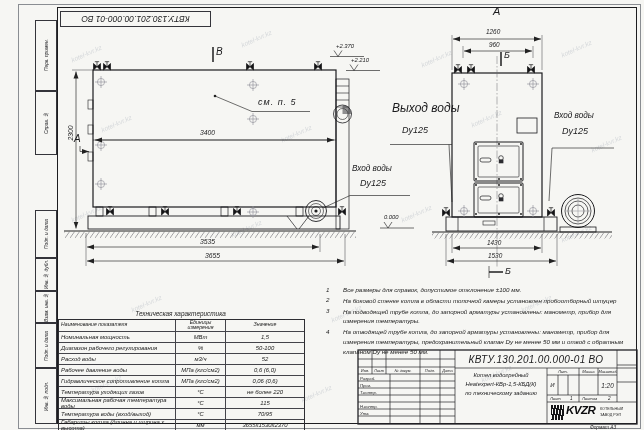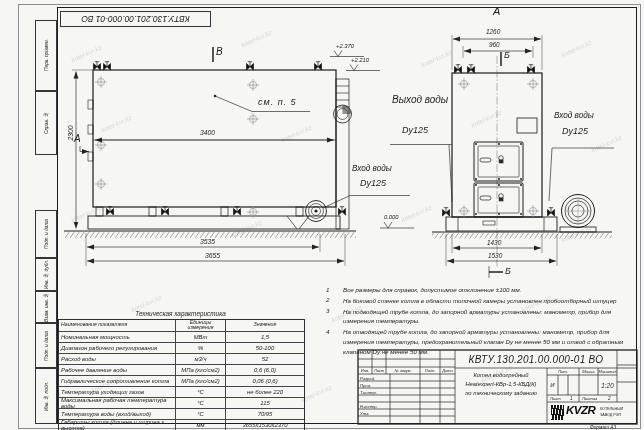--- a/index.html
+++ b/index.html
@@ -336,21 +336,21 @@
   <div class="t" style="left:352px;top:165px;font-size:8.2px">Вход воды</div>
   <div class="t" style="left:360px;top:179px;font-size:9px">Dy125</div>
 
   <div class="t" style="left:493px;top:6px;font-size:11px">А</div>
   <div class="t" style="left:504px;top:51px;font-size:9px">Б</div>
   <div class="t" style="left:505px;top:267px;font-size:9px">Б</div>
   <div class="t" style="left:486px;top:29px;font-size:6.4px">1260</div>
   <div class="t" style="left:489px;top:41.5px;font-size:6.4px">960</div>
   <div class="t" style="left:487px;top:240px;font-size:6.4px">1430</div>
   <div class="t" style="left:488px;top:253px;font-size:6.4px">1530</div>
-  <div class="t" style="left:392px;top:95px;font-size:10px">Выход воды</div>
+  <div class="t" style="left:392px;top:102px;font-size:12px">Выход воды</div>
   <div class="t" style="left:402px;top:126px;font-size:9px">Dy125</div>
   <div class="t" style="left:554px;top:112px;font-size:8.2px">Вход воды</div>
   <div class="t" style="left:562px;top:127px;font-size:9px">Dy125</div>
 
   <div class="notes">
     <div class="note">
       <div class="n">1</div>
       <div class="x">Все размеры для справок, допустимое отклонение ±100 мм.</div>
     </div>
     <div class="note">

